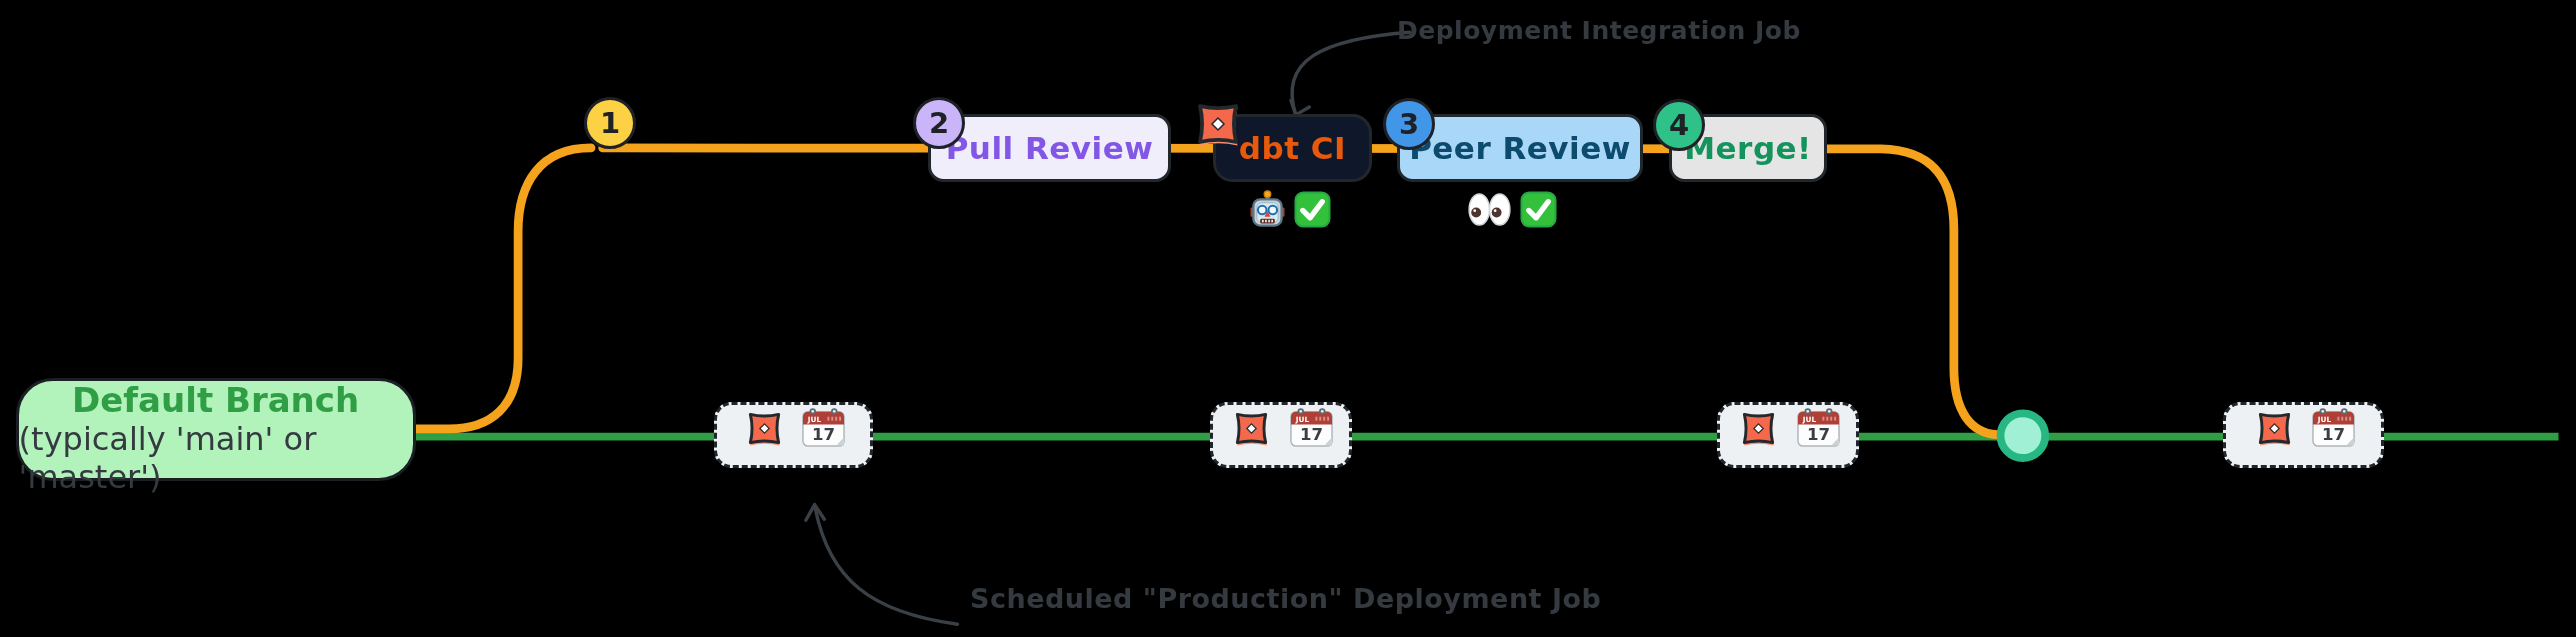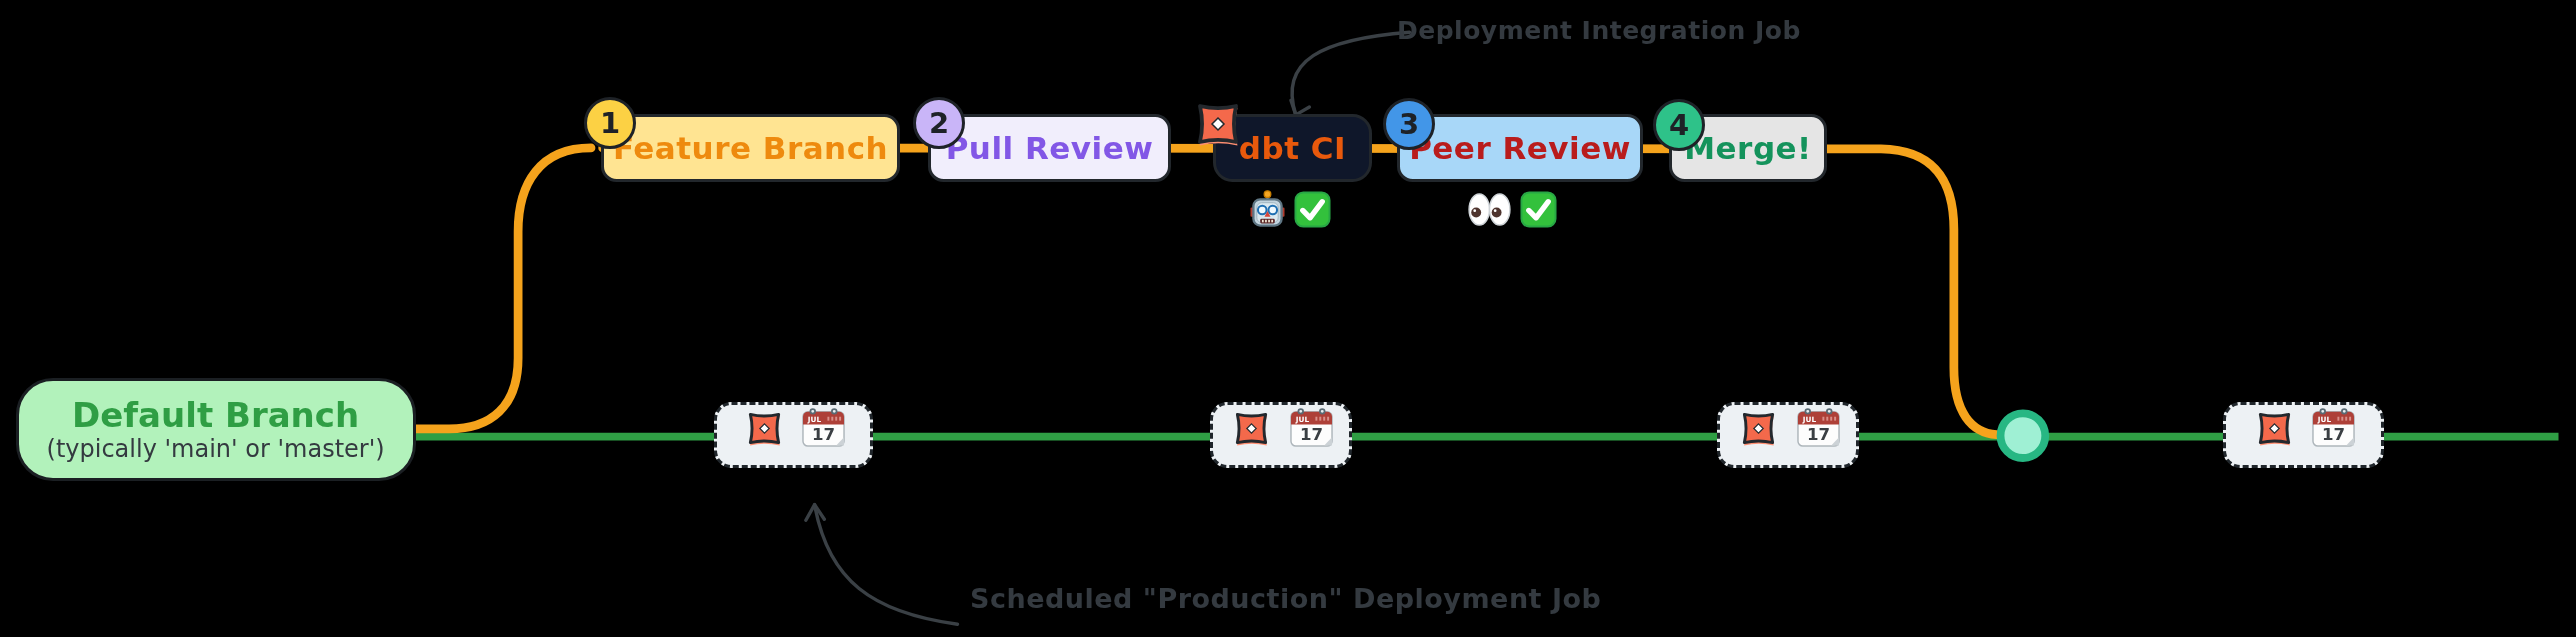--- a/index.html
+++ b/index.html
@@ -7,38 +7,38 @@
           font-family:"DejaVu Sans","Liberation Sans",sans-serif;}
   svg.layer{position:absolute;left:0;top:0;}
 
   
   .step-box{position:absolute;top:114px;height:68px;box-sizing:border-box;
     border:3.9px solid #22272c;border-radius:15.6px;display:flex;align-items:center;
     justify-content:center;font-weight:bold;font-size:31px;letter-spacing:0.5px;}
   .box-feature{left:601px;width:299px;background:#ffe492;color:#ee8a0e;}
   .box-pr{left:928px;width:243px;background:#f1eefc;color:#8257e6;}
   .box-dbtci{left:1213px;width:159px;background:#0f172a;color:#e8590c;border-radius:19.4px;}
-  .box-peer{left:1397px;width:246px;background:#a8d7f8;color:#b91c1c;}
+  .box-peer{left:1397px;width:246px;background:#a8d7f8;color:#0c4a6e;}
   .box-merge{left:1669px;width:158px;background:#e5e5e5;color:#14935c;}
 
   
   .badge{position:absolute;top:97px;width:52px;height:52px;box-sizing:border-box;
     border:3.9px solid #1e2227;border-radius:50%;display:flex;align-items:center;
     justify-content:center;font-size:29px;font-weight:bold;color:#1e2227;z-index:5;}
   .badge-1{left:584px;background:#fcd144;}
   .badge-2{left:913px;background:#c9b5f8;}
   .badge-3{left:1383px;background:#4296e8;top:98px;}
   .badge-4{left:1653px;background:#2ec289;top:99px;}
 
   
   .default-box{position:absolute;left:15.6px;top:378px;width:400px;height:103px;
     box-sizing:border-box;background:#b2f2bb;border:3.9px solid #1b1f23;border-radius:37px;
-    display:flex;flex-direction:column;align-items:center;justify-content:center;z-index:3;}
+    display:flex;flex-direction:column;align-items:center;justify-content:flex-start;z-index:3;}
   .default-title{font-size:34px;font-weight:bold;color:#2f9e44;line-height:1.15;}
-  .default-sub{font-size:24px;font-weight:500;color:#343a40;line-height:1.2;}
+  .default-sub{font-size:32px;font-weight:500;color:#343a40;line-height:1.2;}
 
   
   .job-box{position:absolute;top:402px;height:66px;box-sizing:border-box;background:#edf1f4;
     border:3.9px dashed #20262b;border-radius:17.5px;display:flex;align-items:flex-start;
     justify-content:center;gap:13.6px;z-index:3;}
   .job-1{left:714px;width:159px;}
   .job-2{left:1210px;width:142px;}
   .job-3{left:1717px;width:142px;}
   .job-4{left:2223px;width:161px;}
 
@@ -97,23 +97,20 @@
       <path d="M985,642 C897,630 852,597 838,519"></path>
       <path d="M838,519 l-9,16 M838,519 l10,15"></path>
     </g>
   </svg>
 
   <div class="default-box">
     <div class="default-title">Default Branch</div>
     <div class="default-sub">(typically 'main' or 'master')</div>
   </div>
 
-  <div class="step-box box-feature">
-    <span>Feature Branch</span>
-  </div>
   <div class="step-box box-pr">
     <span>Pull Review</span>
   </div>
   <div class="step-box box-dbtci">
     <span>dbt CI</span>
   </div>
   <div class="step-box box-peer">
     <span>Peer Review</span>
   </div>
   <div class="step-box box-merge">

